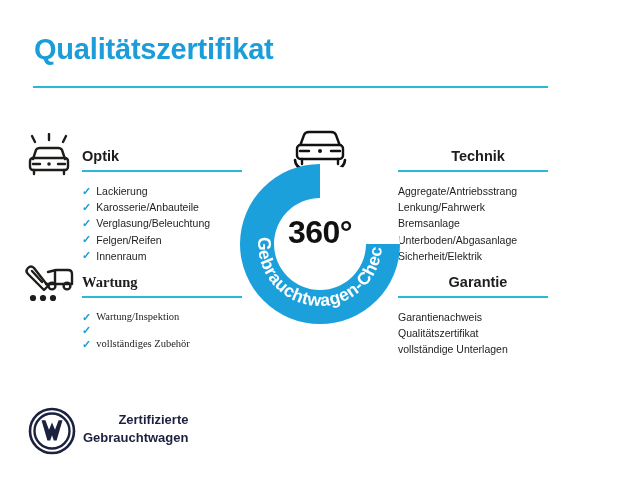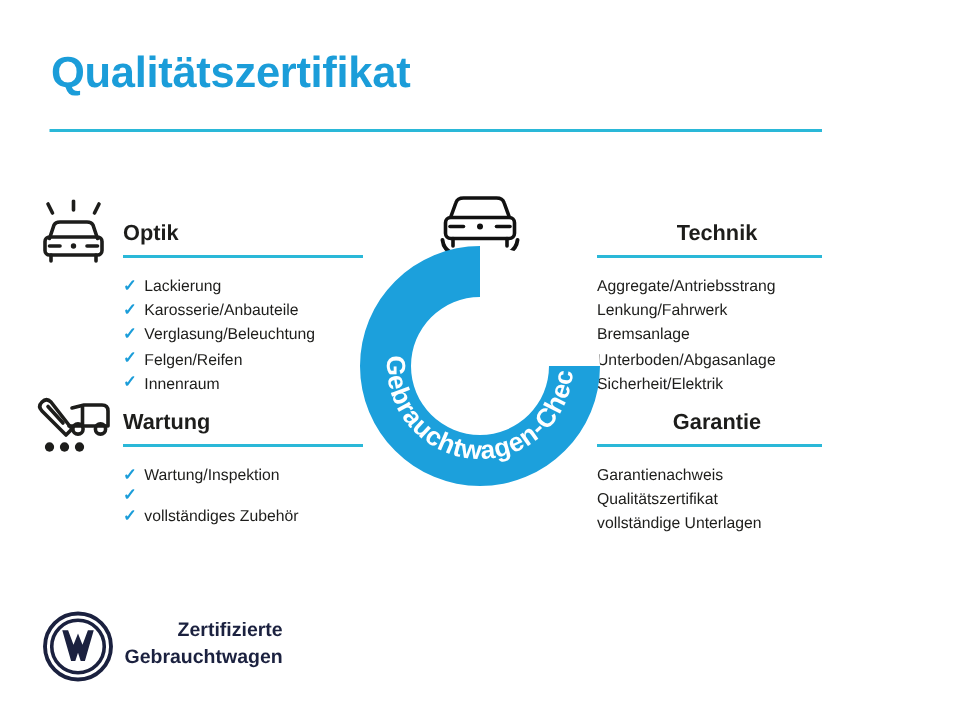--- a/index.html
+++ b/index.html
@@ -202,21 +202,21 @@
       <path d="M33 9 L33 21"></path>
       <circle cx="30" cy="24" r="3.4"></circle>
       <circle cx="45" cy="24" r="3.4"></circle>
       <path d="M6 6 Q9 3 12 6 L26 24 L22 28 L6 12 Q3 9 6 6 Z"></path>
       <path d="M10 9 L20 20"></path>
       <circle cx="11" cy="36" r="3.1" fill="#1d1d1b" stroke="none"></circle>
       <circle cx="21" cy="36" r="3.1" fill="#1d1d1b" stroke="none"></circle>
       <circle cx="31" cy="36" r="3.1" fill="#1d1d1b" stroke="none"></circle>
     </svg>
   </div>
-  <div class="section sec-left" style="left:82px; top:272px; width:160px;">
+  <div class="section sec-left" style="left:82px; top:272px; width:160px;font-family:Liberation Serif, serif;">
     <div class="sec-head">
       <div class="sec-title">Wartung</div>
       <div class="sec-rule" style="width:160px;"></div>
     </div>
     <ul class="sec-list">
       <li style="margin-top:11px;">
         <span class="chk">✓</span>
         <span>Wartung/Inspektion</span>
       </li>
       <li>
@@ -323,20 +323,21 @@
                L 138 92
                A 46 46 0 1 1 92 46 Z" fill="#1ca0dc"></path>
       <path d="M 92 12
                A 80 80 0 0 1 172 92
                L 138 92
                A 46 46 0 0 0 92 46 Z" fill="#ffffff"></path>
       <text font-family="Liberation Sans, sans-serif" font-size="17.5" font-weight="bold" fill="#ffffff" letter-spacing="0.4">
         <textPath href="#ringpath" startOffset="50%" text-anchor="middle">Gebrauchtwagen-Check</textPath>
       </text>
     </svg>
+    <div class="badge-num">360°</div>
   </div>
 
   <div id="vw-logo">
     <svg viewBox="0 0 48 48" width="48" height="48">
       <circle cx="24" cy="24" r="22" fill="none" stroke="#1b213f" stroke-width="2.6"></circle>
       <circle cx="24" cy="24" r="17.5" fill="none" stroke="#1b213f" stroke-width="2.4"></circle>
       <path d="M13.5 13.2 L17.4 13.2 L21 22.8 L24 15.4 L27 22.8 L30.6 13.2 L34.5 13.2 L28.6 33.6 L25.8 33.6 L24 28.2 L22.2 33.6 L19.4 33.6 Z" fill="#1b213f"></path>
     </svg>
   </div>
   <div class="vw-text">

